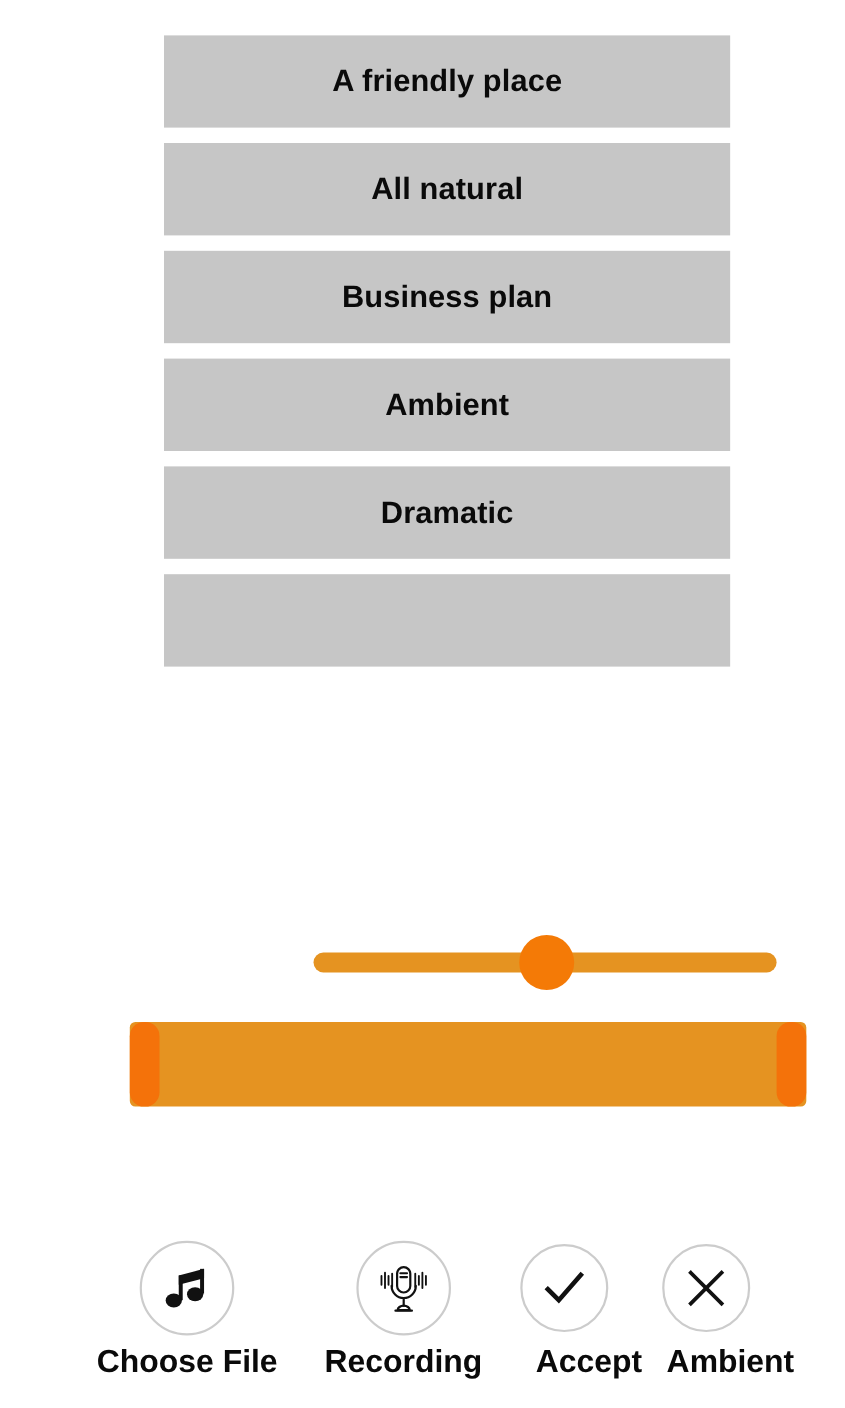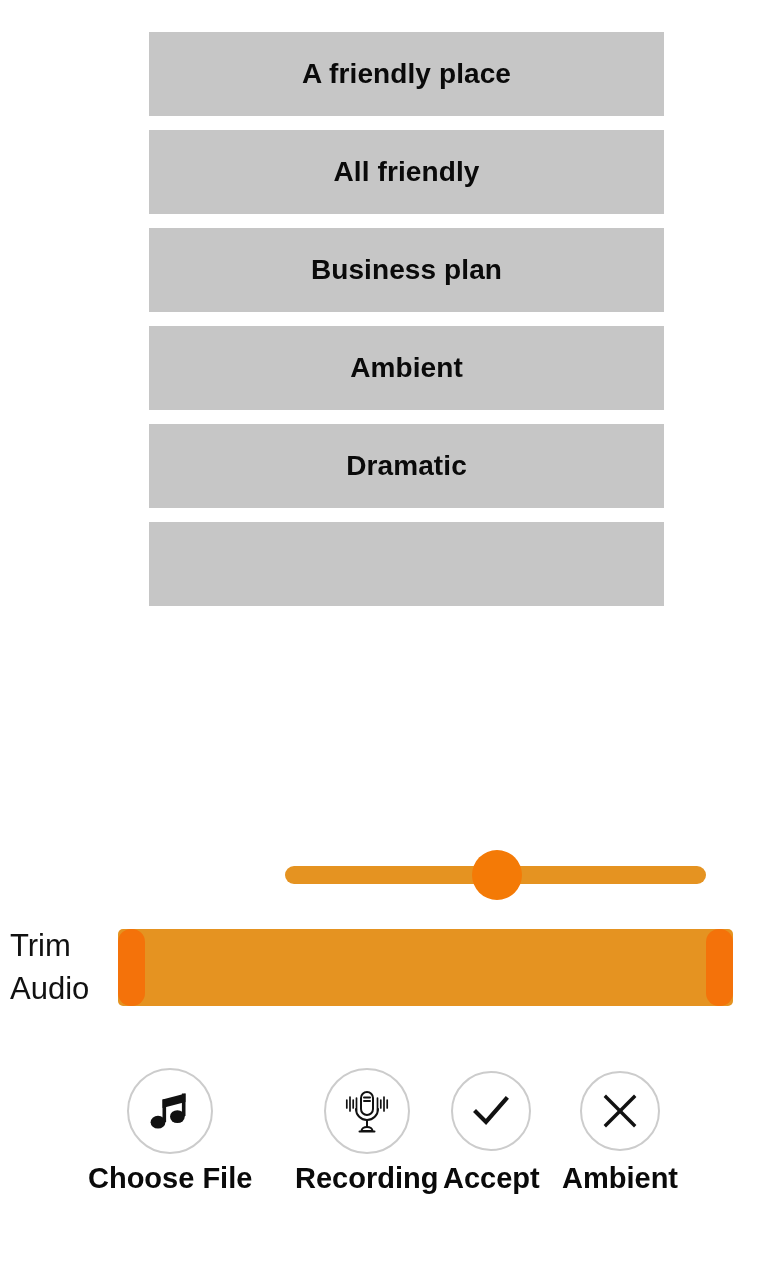--- a/index.html
+++ b/index.html
@@ -113,21 +113,21 @@
     cursor: ew-resize;
   }
 
   #trim-handle-left  { left: 0; }
   #trim-handle-right { right: 0; }
 
   
   #bottom-toolbar {
     position: absolute;
     left: 0;
-    top: 1068px;
+    top: 1128px;
     width: 668px;
     height: 152px;
   }
 
   .toolbar-button {
     position: absolute;
     top: 0;
     display: flex;
     flex-direction: column;
     align-items: center;
@@ -156,35 +156,35 @@
   #btn-recording   { left: 275px; margin-left: 20px; }
   #btn-accept      { left: 443px; }
   #btn-cancel      { left: 562px; }
 
   #btn-choose-file .toolbar-circle,
   #btn-recording   .toolbar-circle { width: 86px; height: 86px; }
   #btn-accept      .toolbar-circle,
   #btn-cancel      .toolbar-circle { width: 80px; height: 80px; margin-top: 3px; }
 
   #btn-accept .toolbar-label,
-  #btn-cancel .toolbar-label { margin-top: 13px; }
+  #btn-cancel .toolbar-label { margin-top: 13px; margin-left: 44px; }
 </style>
 </head>
 <body>
 
 <div id="screen">
 
   <div id="preset-list">
 
     <div class="preset-item">
       <span class="preset-label">A friendly place</span>
     </div>
 
     <div class="preset-item">
-      <span class="preset-label">All friendly</span>
+      <span class="preset-label">All natural</span>
     </div>
 
     <div class="preset-item">
       <span class="preset-label">Business plan</span>
     </div>
 
     <div class="preset-item">
       <span class="preset-label">Ambient</span>
     </div>
 
@@ -198,22 +198,20 @@
       <span class="preset-label"></span>
     </div>
 
   </div>
 
   <div id="volume-slider">
     <div id="volume-slider-track"></div>
     <div id="volume-slider-thumb"></div>
   </div>
 
-  <div id="trim-audio-label">Trim
-Audio</div>
 
   <div id="trim-audio-bar">
     <div class="trim-handle" id="trim-handle-left"></div>
     <div class="trim-handle" id="trim-handle-right"></div>
   </div>
 
   <div id="bottom-toolbar">
 
     <div class="toolbar-button" id="btn-choose-file">
       <div class="toolbar-circle">

